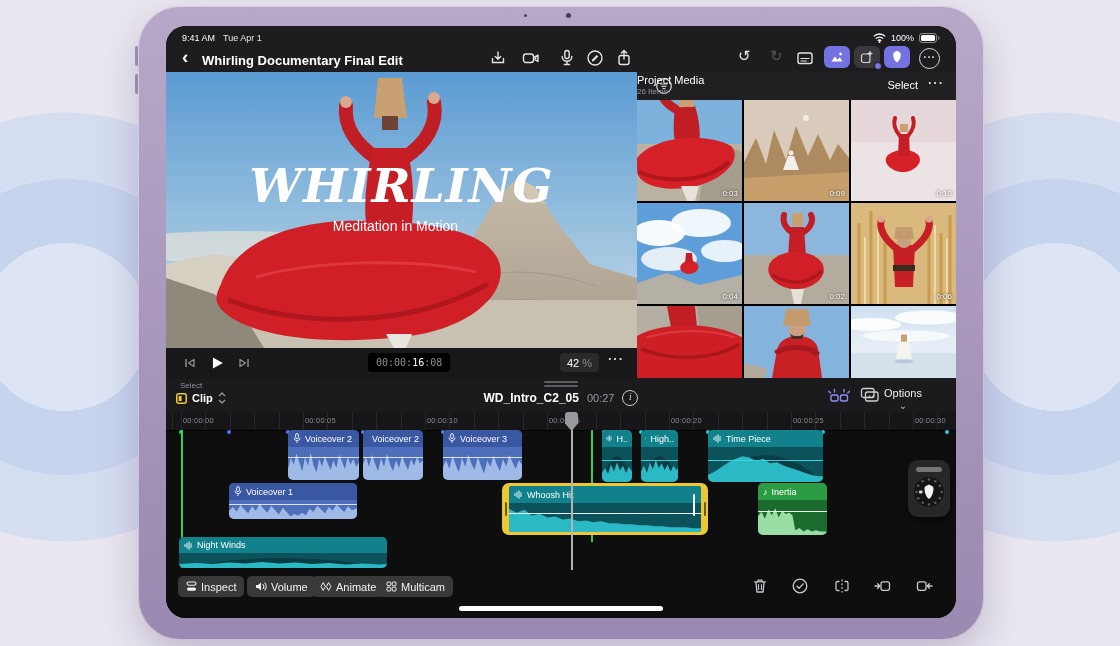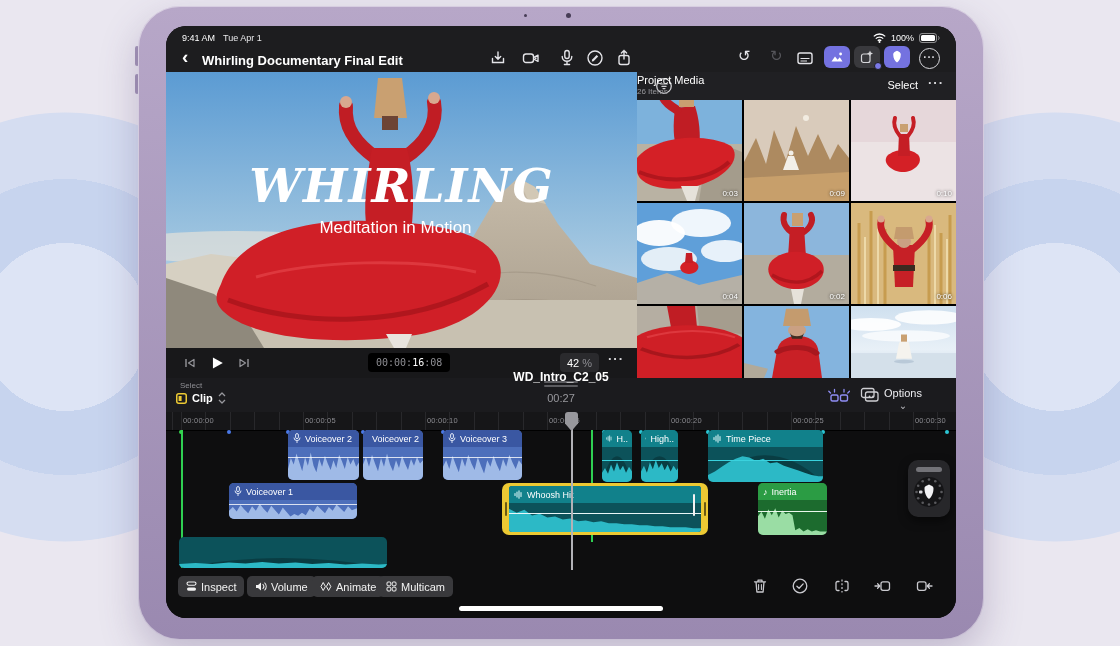--- a/index.html
+++ b/index.html
@@ -32,21 +32,21 @@
   .uglyph{position:absolute;top:21px;font-size:15px;color:#e6e6ea;}
   .uglyph.dim{color:#55555a;}
   .badge{position:absolute;width:6px;height:6px;border-radius:50%;background:#7b79e8;right:-2px;bottom:-2px;border:1px solid #1d1d1f;}
   .circ-more{position:absolute;top:22px;width:19px;height:19px;border:1.4px solid #d8d8dc;border-radius:50%;
              color:#d8d8dc;font-size:11px;line-height:16px;text-align:center;letter-spacing:.5px;font-weight:bold;}
   
   .viewer{position:absolute;left:0;top:46px;width:471px;height:276px;overflow:hidden;background:#6aa2d4;}
   .viewer svg{position:absolute;inset:0;}
   .vtitle{position:absolute;left:0;right:0;top:86px;text-align:center;color:#fff;
           font-family:"DejaVu Serif",serif;font-style:italic;font-weight:bold;font-size:47px;letter-spacing:1px;}
-  .vsub{position:absolute;left:0;right:12px;top:146px;text-align:center;color:#fff;font-size:17px;}
+  .vsub{position:absolute;left:0;right:12px;top:146px;text-align:center;color:#fff;font-size:14px;}
   
   .transport{position:absolute;left:0;top:322px;width:471px;height:30px;background:#18181a;}
   .ticon{position:absolute;top:9px;width:12px;height:12px;}
   .tcpill{position:absolute;left:202px;top:5px;height:19px;background:#000;border-radius:4px;
           display:flex;align-items:center;padding:0 8px;font-family:"DejaVu Sans Mono",monospace;font-size:10px;}
   .tcpill .dim{color:#8e8e93;} .tcpill .lit{color:#fff;}
   .zoompill{position:absolute;left:394px;top:5px;height:19px;background:#2a2a2d;border-radius:4px;
             display:flex;align-items:center;gap:3px;padding:0 7px;font-size:11px;color:#fff;}
   .zoompill .unit{color:#8e8e93;}
   .tmore{position:absolute;left:442px;top:3px;color:#d8d8dc;font-size:13px;font-weight:bold;letter-spacing:1px;}
@@ -65,21 +65,21 @@
   .thumb svg{position:absolute;inset:0;width:100%;height:100%;}
   .dur{position:absolute;right:4px;bottom:3px;font-size:8px;color:#fff;text-shadow:0 0 3px rgba(0,0,0,.9);}
   
   .timeline{position:absolute;left:0;top:352px;width:790px;height:240px;background:#0e0e0f;}
   .tl-head{position:absolute;left:0;top:0;right:0;height:34px;background:#1b1b1e;border-bottom:1px solid #000;}
   .mode-lbl{position:absolute;left:14px;top:3px;font-size:8px;color:#8e8e93;}
   .toolrow{position:absolute;left:10px;top:14px;display:flex;align-items:center;gap:5px;font-weight:bold;}
   .toolrow .lbl{font-size:11px;color:#fff;}
   .draghandle{position:absolute;left:50%;margin-left:-17px;top:3px;width:34px;}
   .draghandle i{display:block;height:2px;border-radius:1px;background:#5c5c60;margin-bottom:2px;}
-  .namerow{position:absolute;left:0;right:0;top:9px;height:22px;display:flex;align-items:center;justify-content:center;gap:8px;flex-direction:column;}
+  .namerow{position:absolute;left:0;right:0;top:9px;height:22px;display:flex;align-items:center;justify-content:center;gap:8px;}
   .clipname{font-size:12px;font-weight:bold;color:#fff;}
   .clipdur{font-size:11px;color:#98989d;}
   .info{width:14px;height:14px;border:1.2px solid #c9c9ce;border-radius:50%;color:#c9c9ce;
         font-family:"DejaVu Serif",serif;font-style:italic;font-size:9px;line-height:13px;text-align:center;}
   .tl-hicon{position:absolute;top:8px;}
   .optrow{position:absolute;left:718px;top:9px;display:flex;align-items:center;gap:4px;font-size:11px;color:#ececf0;flex-direction:column;}
   .optrow .chev{font-size:10px;color:#b8b8bd;margin-top:-3px;}
   .ruler{position:absolute;left:0;top:34px;right:0;height:18px;background:#161618;border-bottom:1px solid #000;}
   .ruler .ticks{position:absolute;inset:0;background-image:repeating-linear-gradient(to right,#2b2b2e 0 1px,transparent 1px 24.4px);background-position:15px 0;opacity:.85;}
   .rl{position:absolute;top:4px;font-size:7.5px;color:#8a8a8f;letter-spacing:.2px;}
@@ -604,20 +604,26 @@
             </div>
           <div class="bd">
               <svg viewBox="0 0 100 30" preserveAspectRatio="none">
                 <path d="M0,30L0,14 5,10 10,16 15,8 20,13 25,7 30,15 35,9 40,12 45,11 50,13 54,26 60,24 66,27 72,25 78,27 84,26 90,27 100,27 100,30Z" fill="#9adda4"></path>
               </svg>
               <div class="vline" style="top:30%;background:#eaf7ec;"></div>
             </div>
         </div>
 
         <div class="clip c-teal" style="left:13px;top:107px;width:208px;height:31px;">
+          <div class="hd" style="height:16px;">
+              <svg width="9" height="9" viewBox="0 0 9 9">
+                <path d="M1,3.5 V5.5 M3,2 V7 M5,0.8 V8.2 M7,2.5 V6.5" stroke="#d8f2f4" stroke-width="1.1" stroke-linecap="round"></path>
+              </svg>
+              <span>Night Winds</span>
+            </div>
           <div class="bd" style="top:16px;">
               <svg viewBox="0 0 100 30" preserveAspectRatio="none">
                 <path d="M0,30 Q50,-10 100,30Z" fill="rgba(0,0,0,.25)"></path>
                 <path d="M0,30L0,22 8,20 16,22 24,19 32,21 40,18 48,21 56,19 64,22 72,20 80,23 88,21 96,23 100,22 100,30Z" fill="#2cb9c6"></path>
               </svg>
             </div>
         </div>
 
         <div class="playline" style="left:405px;top:-18px;height:158px;"></div>
         <div class="playhead" style="left:399px;top:-18px;width:13px;height:19px;"></div>

